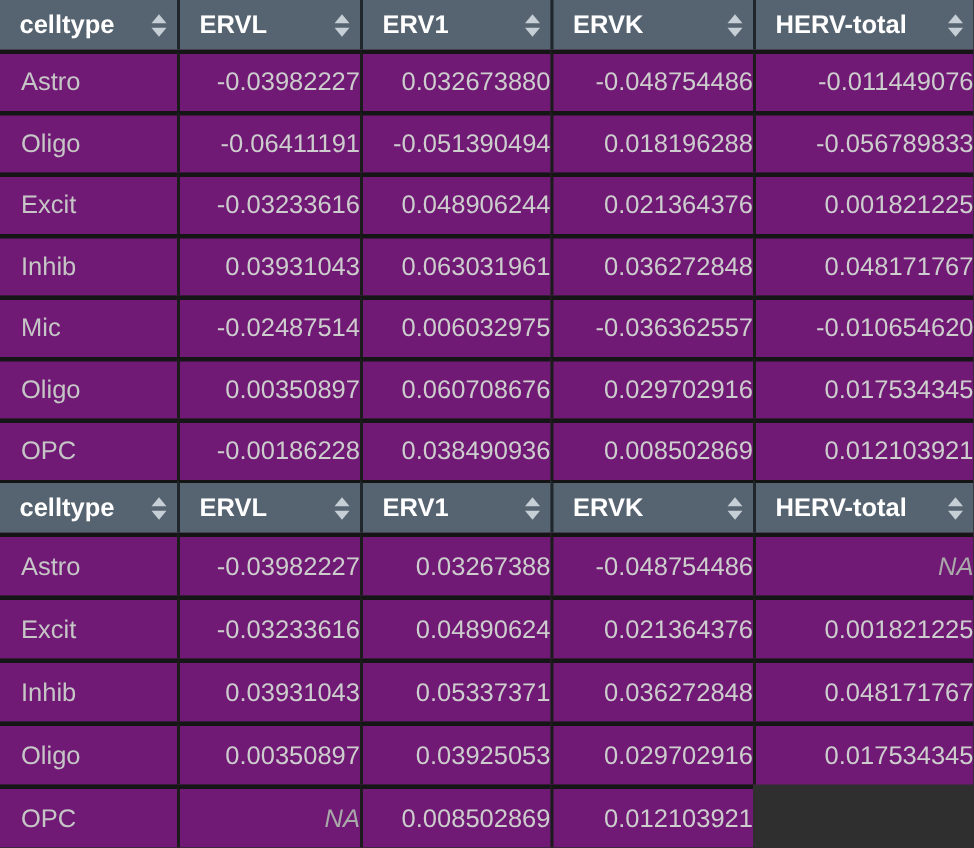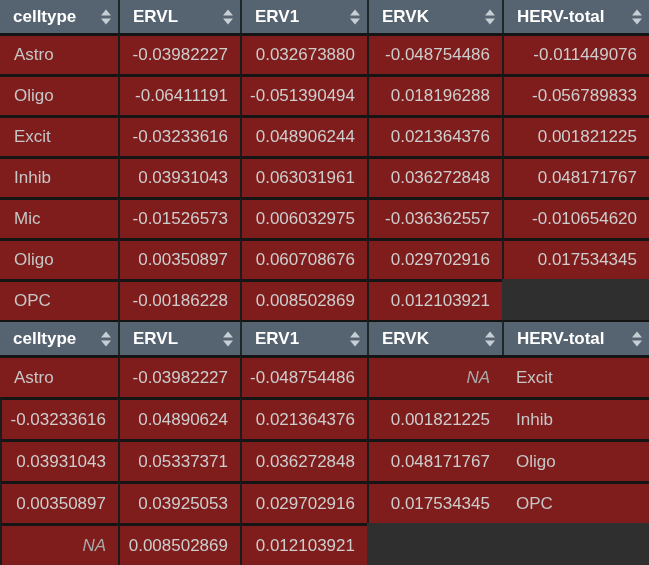--- a/index.html
+++ b/index.html
@@ -60,41 +60,40 @@
   }
   .arrow-down {
     width: 0; height: 0;
     border-left: 5px solid transparent;
     border-right: 5px solid transparent;
     border-top: 6px solid #c6cfd6;
   }
   
   .td {
     box-sizing: border-box;
-    background: #7f1d1d;
+    background: #701a75;
     color: #cdcdcd;
     font-size: 17px;
     display: flex;
     align-items: center;
     border-top: 3px solid #151515;
     white-space: nowrap;
     overflow: hidden;
   }
   .t1 .td { height: 41px; }
   .t2 .td { height: 42px; }
   .td + .td, .td.col-n { }
   .data-table .td:not(.col-0) { border-left: 2px solid #1b1b1b; }
   .td.col-0 {
     justify-content: flex-start;
     padding-left: 14px;
     color: #c6c6c6;
   }
   .td.num {
     justify-content: flex-end;
-    padding-right: 12px;
   }
   .td.na {
     font-style: italic;
     color: #a9a9a9;
   }
 </style>
 </head>
 <body>
 
 <div class="tables-wrap">
@@ -148,31 +147,32 @@
       <div class="td col-1 num">-0.03233616</div>
       <div class="td col-2 num">0.048906244</div>
       <div class="td col-3 num">0.021364376</div>
       <div class="td col-4 num">0.001821225</div>
       <div class="td col-0">Inhib</div>
       <div class="td col-1 num">0.03931043</div>
       <div class="td col-2 num">0.063031961</div>
       <div class="td col-3 num">0.036272848</div>
       <div class="td col-4 num">0.048171767</div>
       <div class="td col-0">Mic</div>
-      <div class="td col-1 num">-0.01526573</div>
+      <div class="td col-1 num">-0.02487514</div>
       <div class="td col-2 num">0.006032975</div>
       <div class="td col-3 num">-0.036362557</div>
       <div class="td col-4 num">-0.010654620</div>
       <div class="td col-0">Oligo</div>
       <div class="td col-1 num">0.00350897</div>
       <div class="td col-2 num">0.060708676</div>
       <div class="td col-3 num">0.029702916</div>
       <div class="td col-4 num">0.017534345</div>
       <div class="td col-0">OPC</div>
       <div class="td col-1 num">-0.00186228</div>
+      <div class="td col-2 num">0.038490936</div>
       <div class="td col-3 num">0.008502869</div>
       <div class="td col-4 num">0.012103921</div>
     </div>
   <div class="data-table t2" data-table="1">
       <div class="th">
         <span class="label">celltype</span>
         <span class="sorter">
           <span class="arrow-up"></span>
           <span class="arrow-down"></span>
         </span>
@@ -200,20 +200,21 @@
       </div>
       <div class="th">
         <span class="label">HERV-total</span>
         <span class="sorter">
           <span class="arrow-up"></span>
           <span class="arrow-down"></span>
         </span>
       </div>
       <div class="td col-0">Astro</div>
       <div class="td col-1 num">-0.03982227</div>
+      <div class="td col-2 num">0.03267388</div>
       <div class="td col-3 num">-0.048754486</div>
       <div class="td col-4 num na">NA</div>
       <div class="td col-0">Excit</div>
       <div class="td col-1 num">-0.03233616</div>
       <div class="td col-2 num">0.04890624</div>
       <div class="td col-3 num">0.021364376</div>
       <div class="td col-4 num">0.001821225</div>
       <div class="td col-0">Inhib</div>
       <div class="td col-1 num">0.03931043</div>
       <div class="td col-2 num">0.05337371</div>

